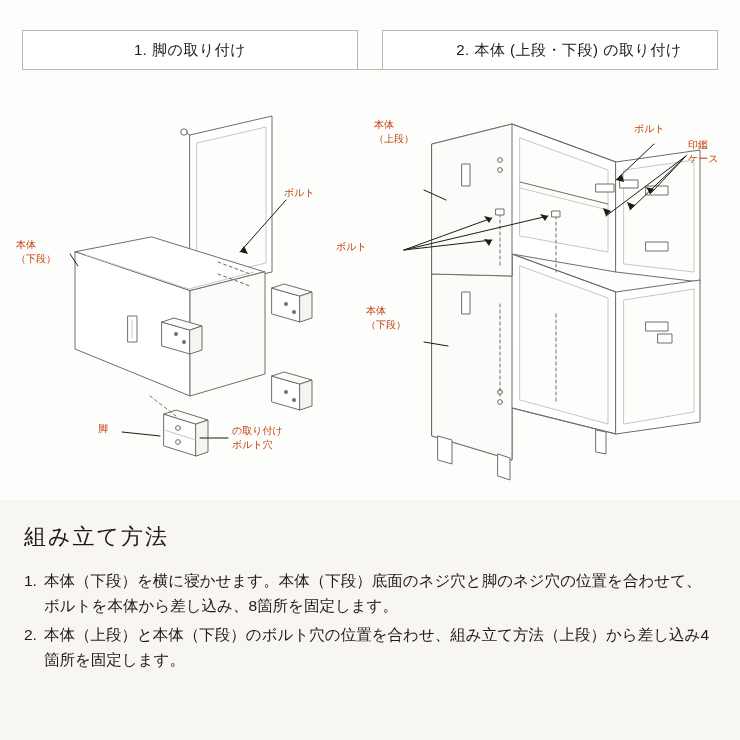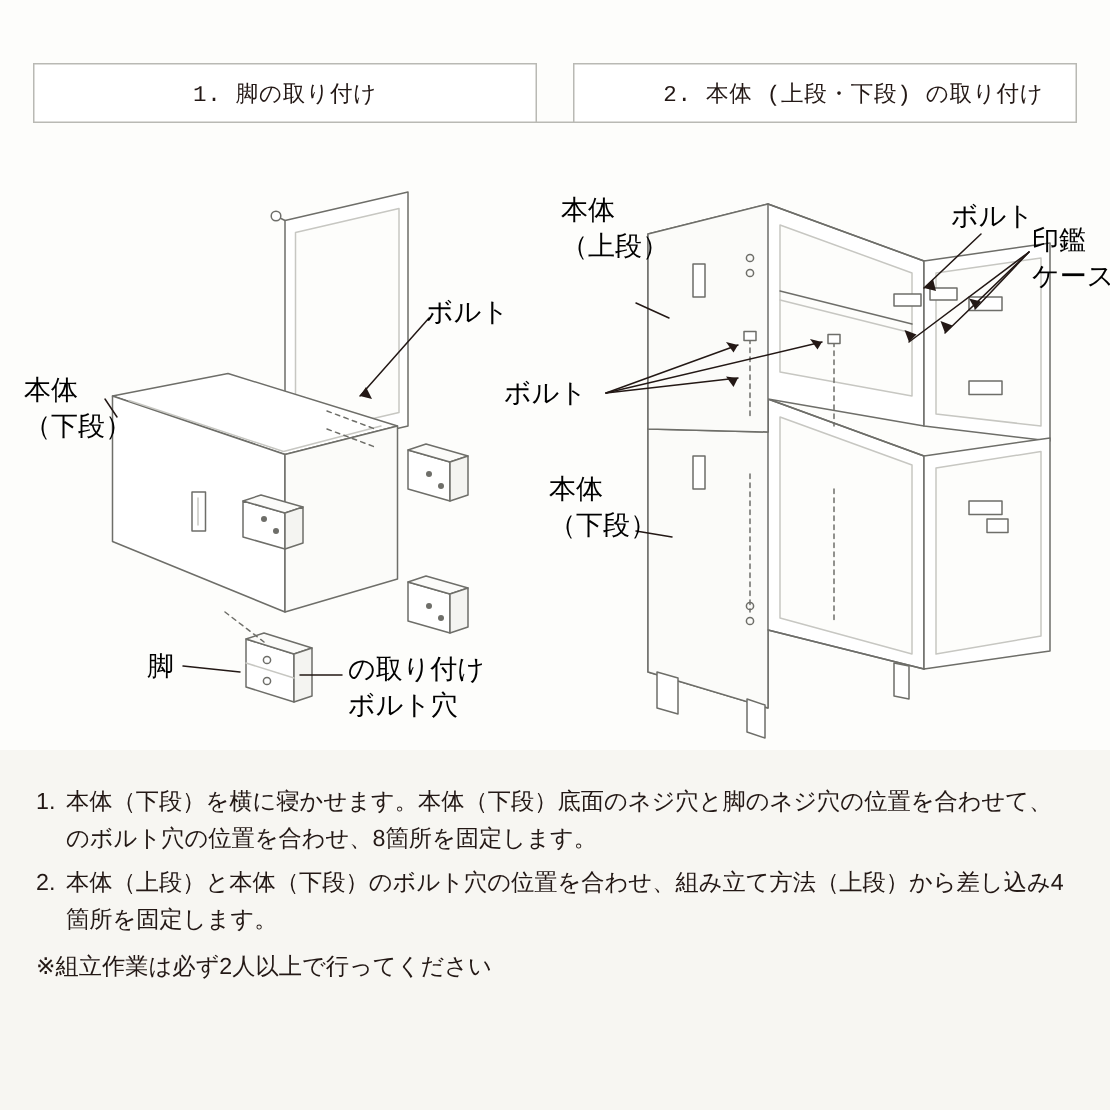--- a/index.html
+++ b/index.html
@@ -19,25 +19,24 @@
   .page {
     position: absolute;
     inset: 0;
     background: #fdfdfb;
   }
 
   
   .diagram-area {
     position: absolute;
     left: 0;
-    top: 16px;
+    top: 4px;
     width: 656px;
     height: 500px;
     background: #fdfdfb;
-    font-family: Liberation Mono, monospace;
   }
 
   .tab {
     position: absolute;
     box-sizing: border-box;
     border: 1px solid #b9b9b4;
     background: #ffffff;
     border-bottom: none;
     display: flex;
     align-items: center;
@@ -106,23 +105,23 @@
   .instr-note {
     font-size: 15.5px;
     line-height: 1.62;
     margin-top: 6px;
     color: #231815;
   }
 
   
   .lbl {
     position: absolute;
-    font-size: 18px;
+    font-size: 10px;
     line-height: 1.35;
-    color: #000000;
+    color: #c2410c;
     white-space: pre;
   }
 </style>
 </head>
 <body>
 
 <div class="page">
 
   <div class="diagram-area">
 
@@ -290,26 +289,26 @@
 （上段）</div>
     <div class="lbl" style="left:366px; top:300px;">本体
 （下段）</div>
     <div class="lbl" style="left:336px; top:236px;">ボルト</div>
     <div class="lbl" style="left:634px; top:118px;">ボルト</div>
     <div class="lbl" style="left:688px; top:134px;">印鑑
 ケース</div>
   </div>
 
   <div class="instructions">
+    <h2 class="instr-title">組み立て方法</h2>
     <ul class="instr-list">
       <li class="instr-item">
         <span class="instr-num">1.</span>
-        <span class="instr-text">本体（下段）を横に寝かせます。本体（下段）底面のネジ穴と脚のネジ穴の位置を合わせて、のボルト穴の位置を合わせ、8箇所を固定します。</span>
+        <span class="instr-text">本体（下段）を横に寝かせます。本体（下段）底面のネジ穴と脚のネジ穴の位置を合わせて、ボルトを本体から差し込み、8箇所を固定します。</span>
       </li>
       <li class="instr-item">
         <span class="instr-num">2.</span>
         <span class="instr-text">本体（上段）と本体（下段）のボルト穴の位置を合わせ、組み立て方法（上段）から差し込み4箇所を固定します。</span>
       </li>
     </ul>
-    <div class="instr-note">※組立作業は必ず2人以上で行ってください</div>
   </div>
 
 </div>
 
 </body></html>

